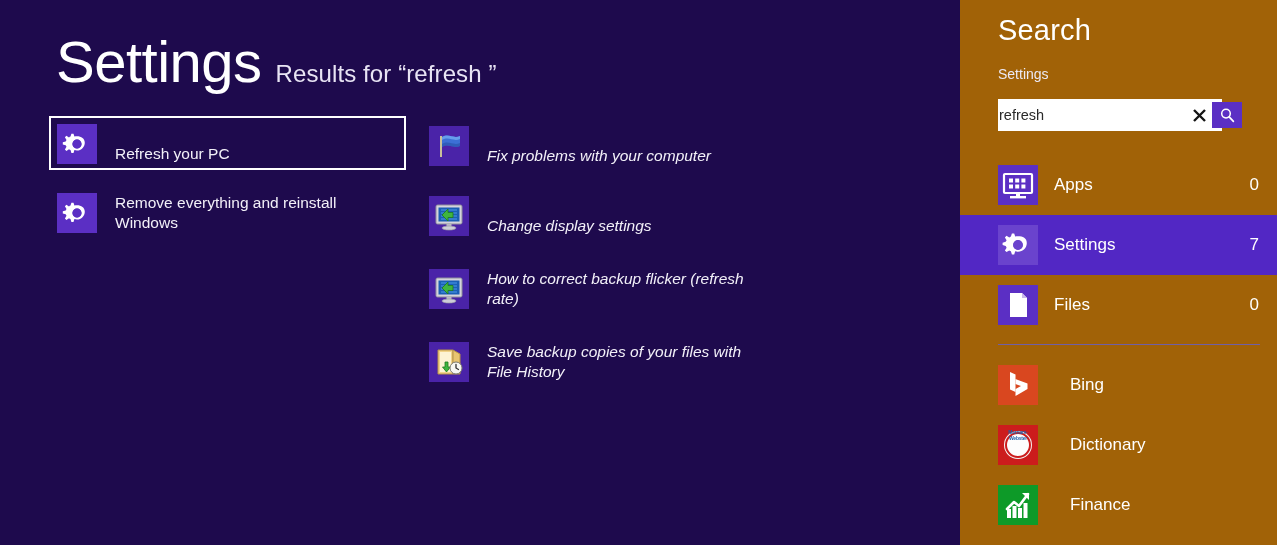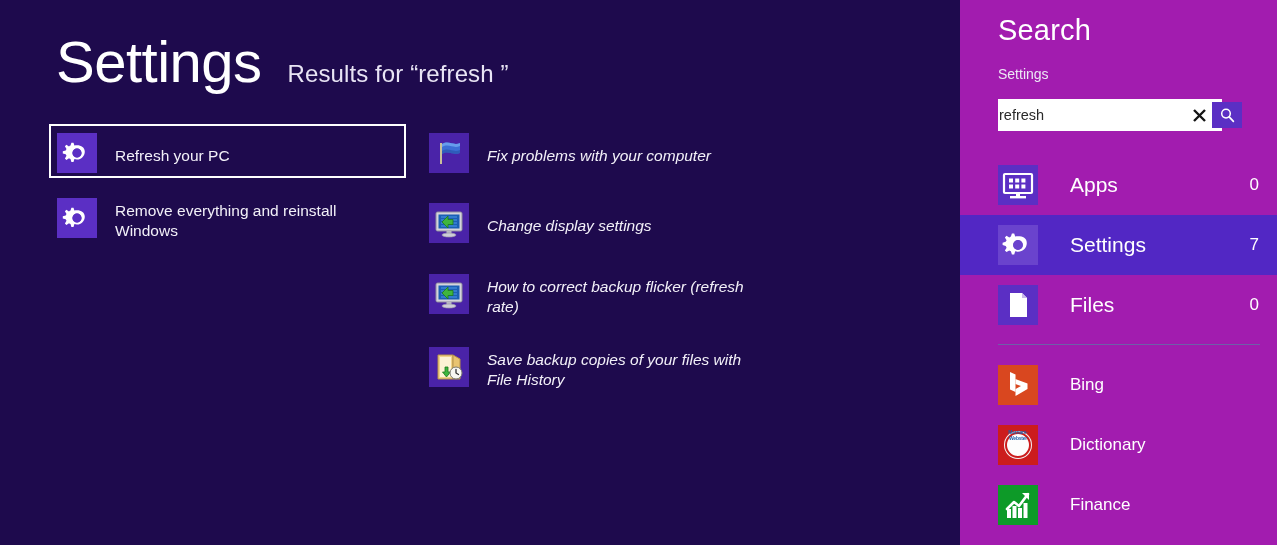--- a/index.html
+++ b/index.html
@@ -22,38 +22,37 @@
 
   #page-header {
     position: absolute; left: 56px; top: 33px;
     display: flex; align-items: baseline;
   }
   #page-title {
     font-size: 58px; font-weight: 300; color: #ffffff;
     letter-spacing: -0.5px; line-height: 1;
   }
   #results-for {
-    margin-left: 26px;
+    margin-left: 14px;
     font-size: 24px; font-weight: 300; color: #e8e4f4;
     letter-spacing: 0.1px;
   }
 
   .result-col { position: absolute; top: 118px; }
   #col-left  { left: 51px;  width: 360px; }
   #col-mid   { left: 423px; width: 380px; font-style: italic; }
 
   .result-item {
     position: relative;
     display: flex;
-    align-items: center;
+    align-items: flex-end;
     min-height: 50px;
     padding: 2px 4px 2px 6px;
     margin-bottom: 10px;
     cursor: default;
-    margin-top: 8px;
   }
   .result-item .ico {
     flex: 0 0 auto;
     width: 40px; height: 40px;
     margin-top: 3px;
     background: #5b2fc4;
     position: relative;
     overflow: hidden;
   }
   .result-item .rlabel {
@@ -81,21 +80,21 @@
   
   .gear-svg { width: 100%; height: 100%; display: block; }
 
   
   .shell-ico { width: 100%; height: 100%; display: block; }
 
   
   #search-panel {
     position: absolute; right: 0; top: 0;
     width: 317px; height: 545px;
-    background: #a21caf;
+    background: #a16207;
   }
   #search-heading {
     position: absolute; left: 38px; top: 14px;
     font-size: 29px; font-weight: 300; color: #ffffff;
     letter-spacing: 0.2px;
   }
   #search-scope-label {
     position: absolute; left: 38px; top: 66px;
     font-size: 14px; font-weight: 400; color: #ece9f5;
   }
@@ -146,22 +145,22 @@
   .scope-row.selected { background: #5227c4; }
   .scope-row .sico {
     flex: 0 0 auto;
     width: 40px; height: 40px;
     margin-left: 38px;
     background: #5b2fc4;
     overflow: hidden;
   }
   .scope-row.selected .sico { background: #6a43cd; }
   .scope-row .slabel {
-    margin-left: 32px;
-    font-size: 21px; font-weight: 300; color: #ffffff;
+    margin-left: 16px;
+    font-size: 17px; font-weight: 300; color: #ffffff;
   }
   .scope-row .scount {
     margin-left: auto; margin-right: 18px;
     font-size: 17px; font-weight: 300; color: #ffffff;
   }
 
   #panel-divider {
     position: absolute; left: 998px; top: 344px;
     width: 262px; height: 1px;
     background: #6f5fa8;

